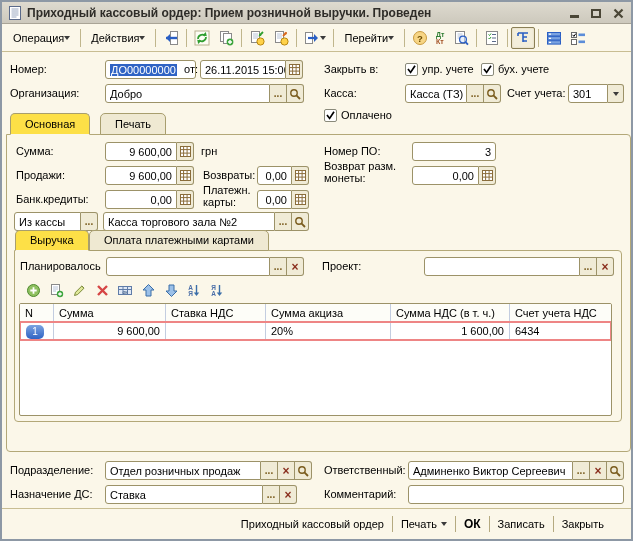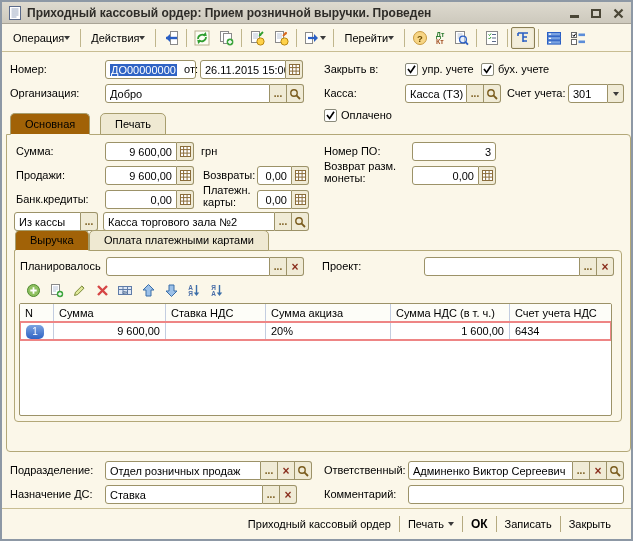--- a/index.html
+++ b/index.html
@@ -44,40 +44,40 @@
   .clearx { color:#8a2f1e; font-size:12px; }
   .cb { display:inline-flex; align-items:center; gap:4px; position:absolute; height:18px; }
   .cbbox { width:13px; height:13px; background:#fff; border:1px solid #8a8a7a; border-radius:2px; display:flex;
     align-items:center; justify-content:center; }
   .dd { width:16px; background:#f0ebd6; border:1px solid #9c9268; border-left:none; border-radius:0 3px 3px 0;
     display:flex; align-items:center; justify-content:center; }
 
   
   .tab { position:absolute; height:22px; padding:0 14px; line-height:20px; background:#efe9d2;
     border:1px solid #a89e6e; border-radius:5px 5px 0 0; z-index:2; }
-  .tab.active { background:#a16207; border-bottom:1px solid #fbf7e9; z-index:3; }
+  .tab.active { background:#fde047; border-bottom:1px solid #fbf7e9; z-index:3; }
   .gbox { position:absolute; border:1px solid #b3a878; border-radius:0 4px 4px 4px; background:#fbf7e9; }
 
   
   .ttoolbar { position:absolute; display:flex; gap:5px; align-items:center; }
   .tico { width:18px; height:17px; display:flex; align-items:center; justify-content:center; }
   .sorttxt { font-size:6.5px; line-height:6px; font-weight:bold; color:#4a6ea8; text-align:center; }
   .grid-table { position:absolute; border:1px solid #9c9268; border-radius:2px; background:#fff; overflow:hidden; }
   .trow { display:grid; grid-template-columns:34px 112px 100px 125px 119px 1fr; }
   .trow .cell { padding:2px 5px; border-right:1px solid #c3cde0; white-space:nowrap; overflow:hidden; height:18px; line-height:14px; }
   .thead .cell { background:#fdfdf8; border-bottom:1px solid #c3cde0; }
   .trow .cell:last-child { border-right:none; }
   .cell.r { text-align:right; } .cell.c { text-align:center; }
   .drow { outline:2px solid #ee8585; outline-offset:-1px; position:relative; }
   .rownum { display:block; margin:1px 4px 1px 1px; border-radius:5px; text-align:center; color:#fff;
     background:linear-gradient(#7ba3e0,#2f63c4); font-size:10px; line-height:14px; }
 
   
   .btnbar { position:absolute; left:0; right:0; top:506px; height:30px; border-top:1px solid #c8bd92;
-    display:flex; align-items:center; justify-content:flex-end; padding-right:12px; }
+    display:flex; align-items:center; justify-content:flex-end; padding-right:19px; }
   .bbtn { padding:3px 8px; display:flex; align-items:center; gap:4px; }
   .bbtn.ok { font-weight:bold; font-size:12px; }
   .bsep { width:1px; height:16px; background:#b5aa80; }
   svg { display:block; }
 </style>
 </head>
 <body>
 
 <div class="win">
 

